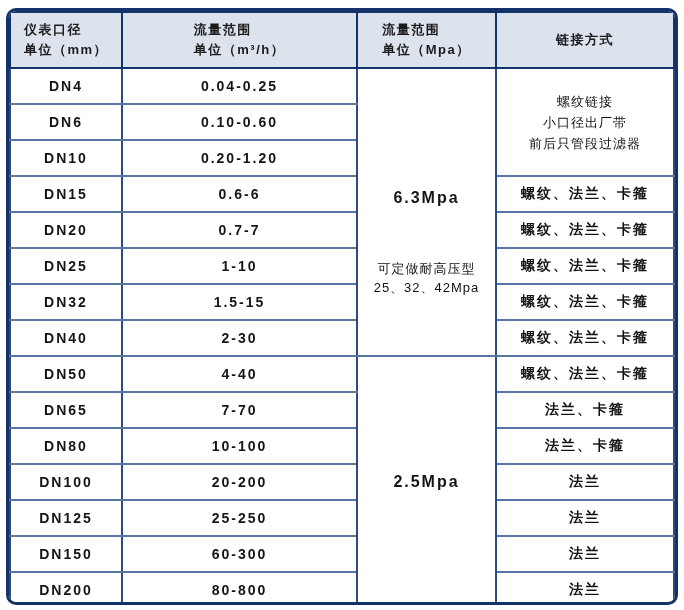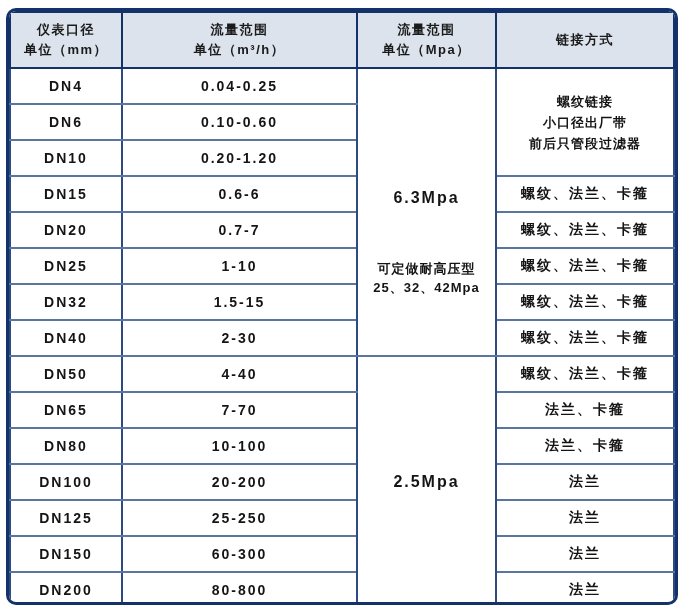--- a/index.html
+++ b/index.html
@@ -19,37 +19,37 @@
     display:flex;align-items:center;justify-content:center;
   }
   table.spec{
     width:100%;height:563px;border-collapse:collapse;table-layout:fixed;
   }
   table.spec th{
     background:#dce3ed;border:2px solid #133269;height:54px;
     font-size:13px;font-weight:bold;color:#1a1a1a;text-align:center;
     letter-spacing:1.5px;padding:0;
   }
-  table.spec th .hwrap{display:inline-block;text-align:center;line-height:20px;}
+  table.spec th .hwrap{display:inline-block;text-align:left;line-height:20px;}
   table.spec td{
     height:34px;padding:0;text-align:center;vertical-align:middle;
     font-size:14px;font-weight:bold;color:#141414;
     border-style:solid;border-width:2px;
     border-color:#5a75a0 #2e4a80; 
   }
   td.num{letter-spacing:2px;margin-left:35px;}
   td.cn{font-size:13px;letter-spacing:2px;border-radius:18px;}
   td.pressure-a{vertical-align:middle;}
   .pressA{
     height:100%;display:flex;flex-direction:column;align-items:center;
     justify-content:center;gap:52px;padding-top:22px;box-sizing:border-box;
   }
   .pval{font-size:16px;font-weight:bold;letter-spacing:2px;margin-top:40px;}
-  .pnote{font-size:13px;font-weight:bold;line-height:19px;letter-spacing:1px;}
-  .conn3{line-height:21px;font-size:13px;font-weight:bold;letter-spacing:1px;}
+  .pnote{font-size:13px;font-weight:normal;line-height:19px;letter-spacing:1px;}
+  .conn3{line-height:21px;font-size:13px;font-weight:normal;letter-spacing:1px;}
 </style>
 </head>
 <body>
 
 <div class="frame">
 
   <table class="spec">
     <colgroup>
       <col style="width:112px">
         <col style="width:235px">

